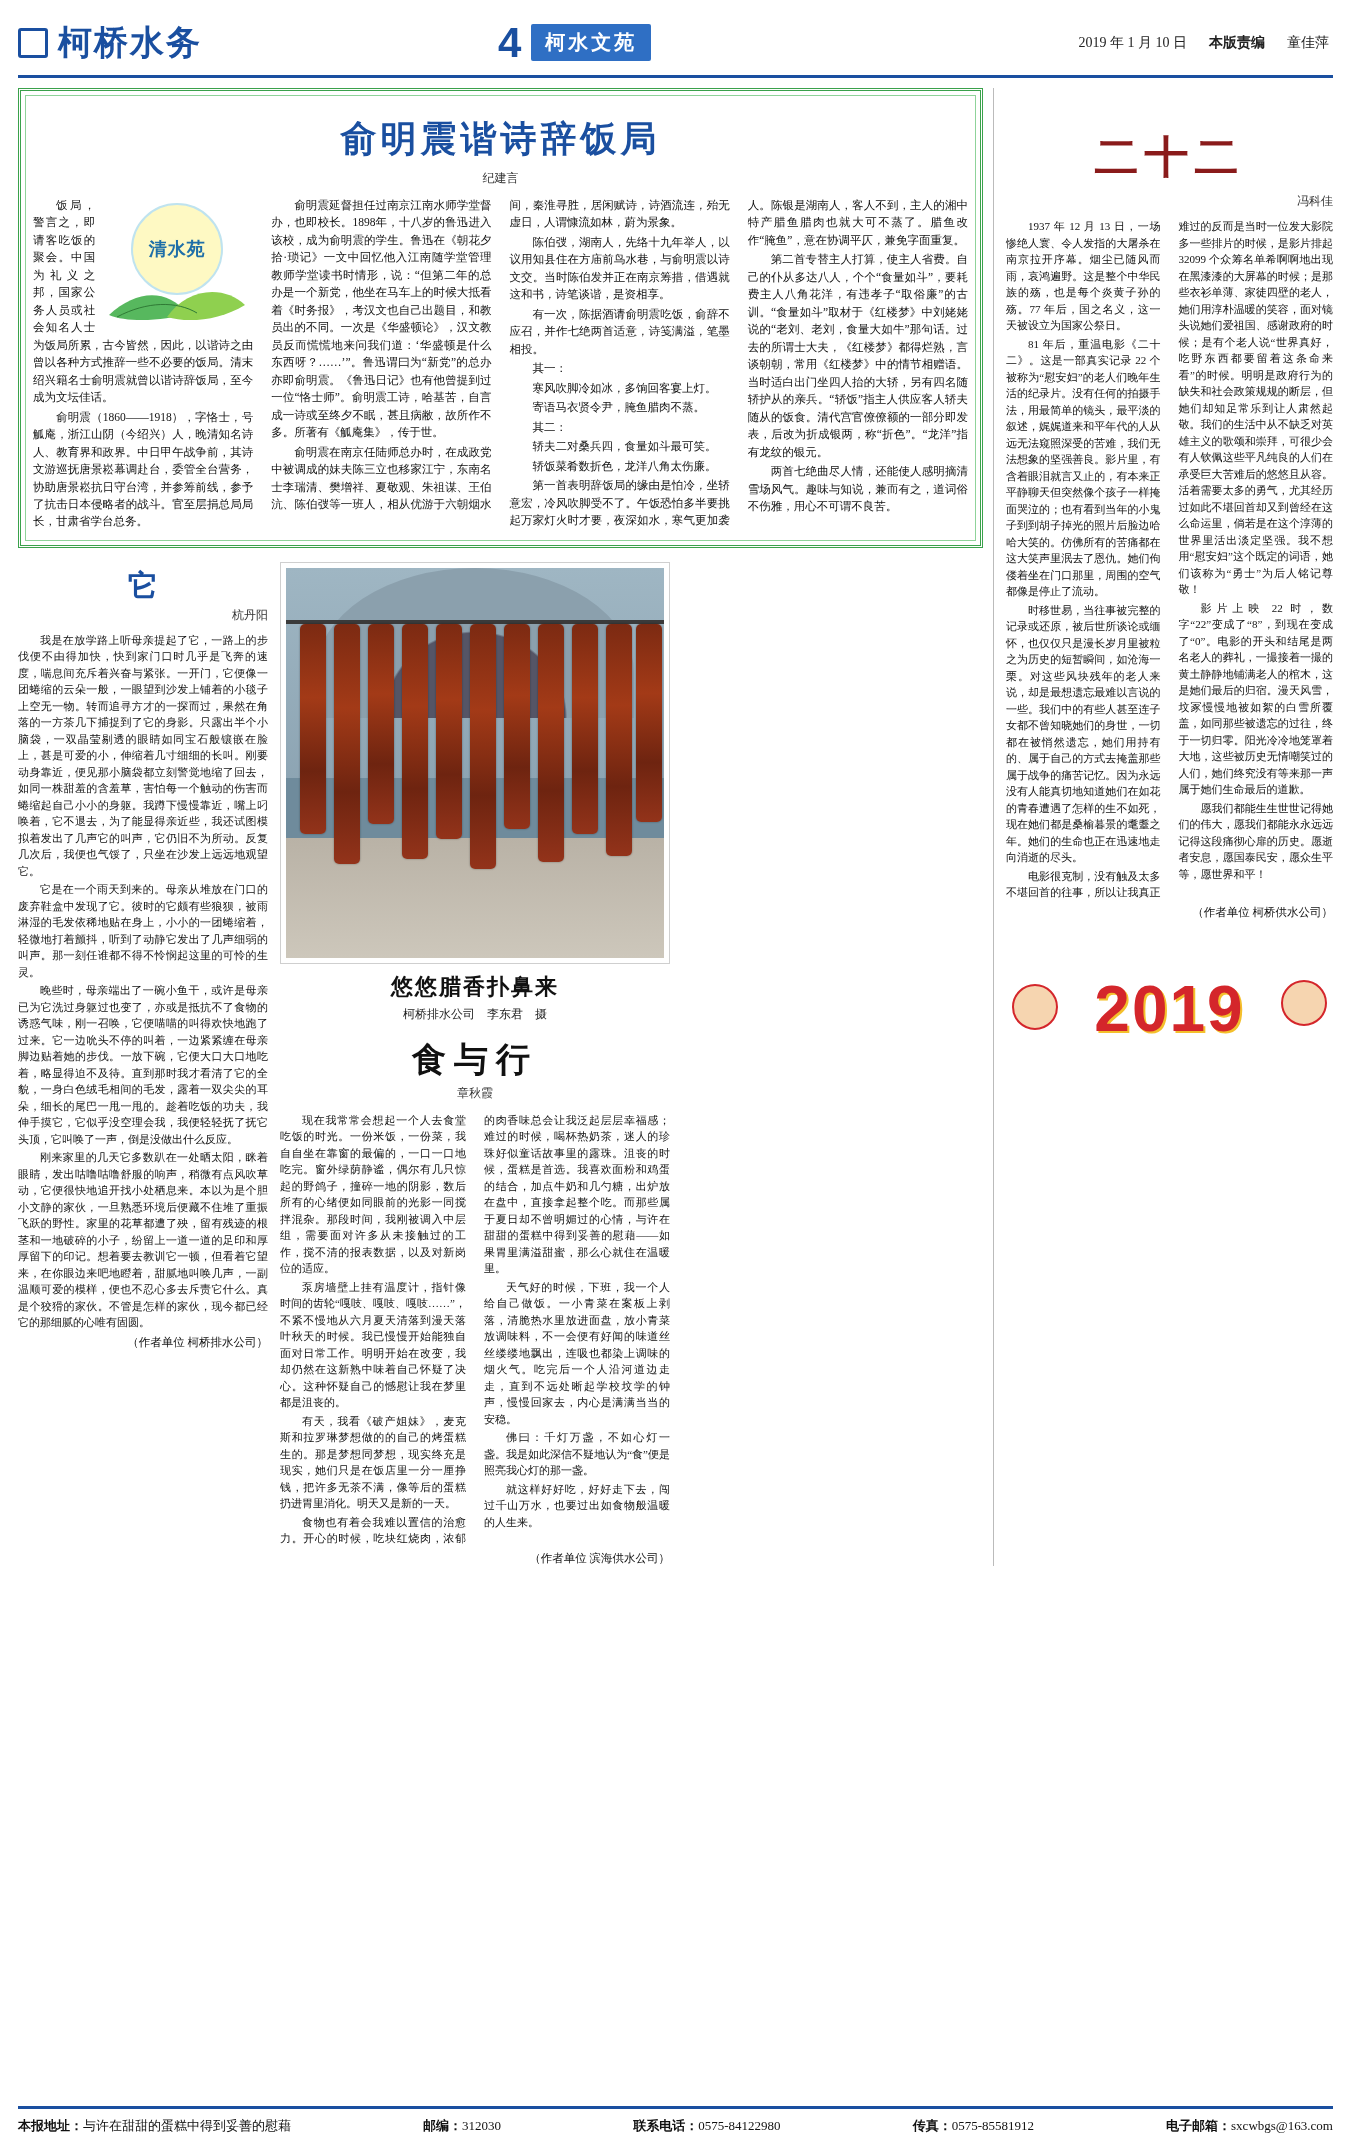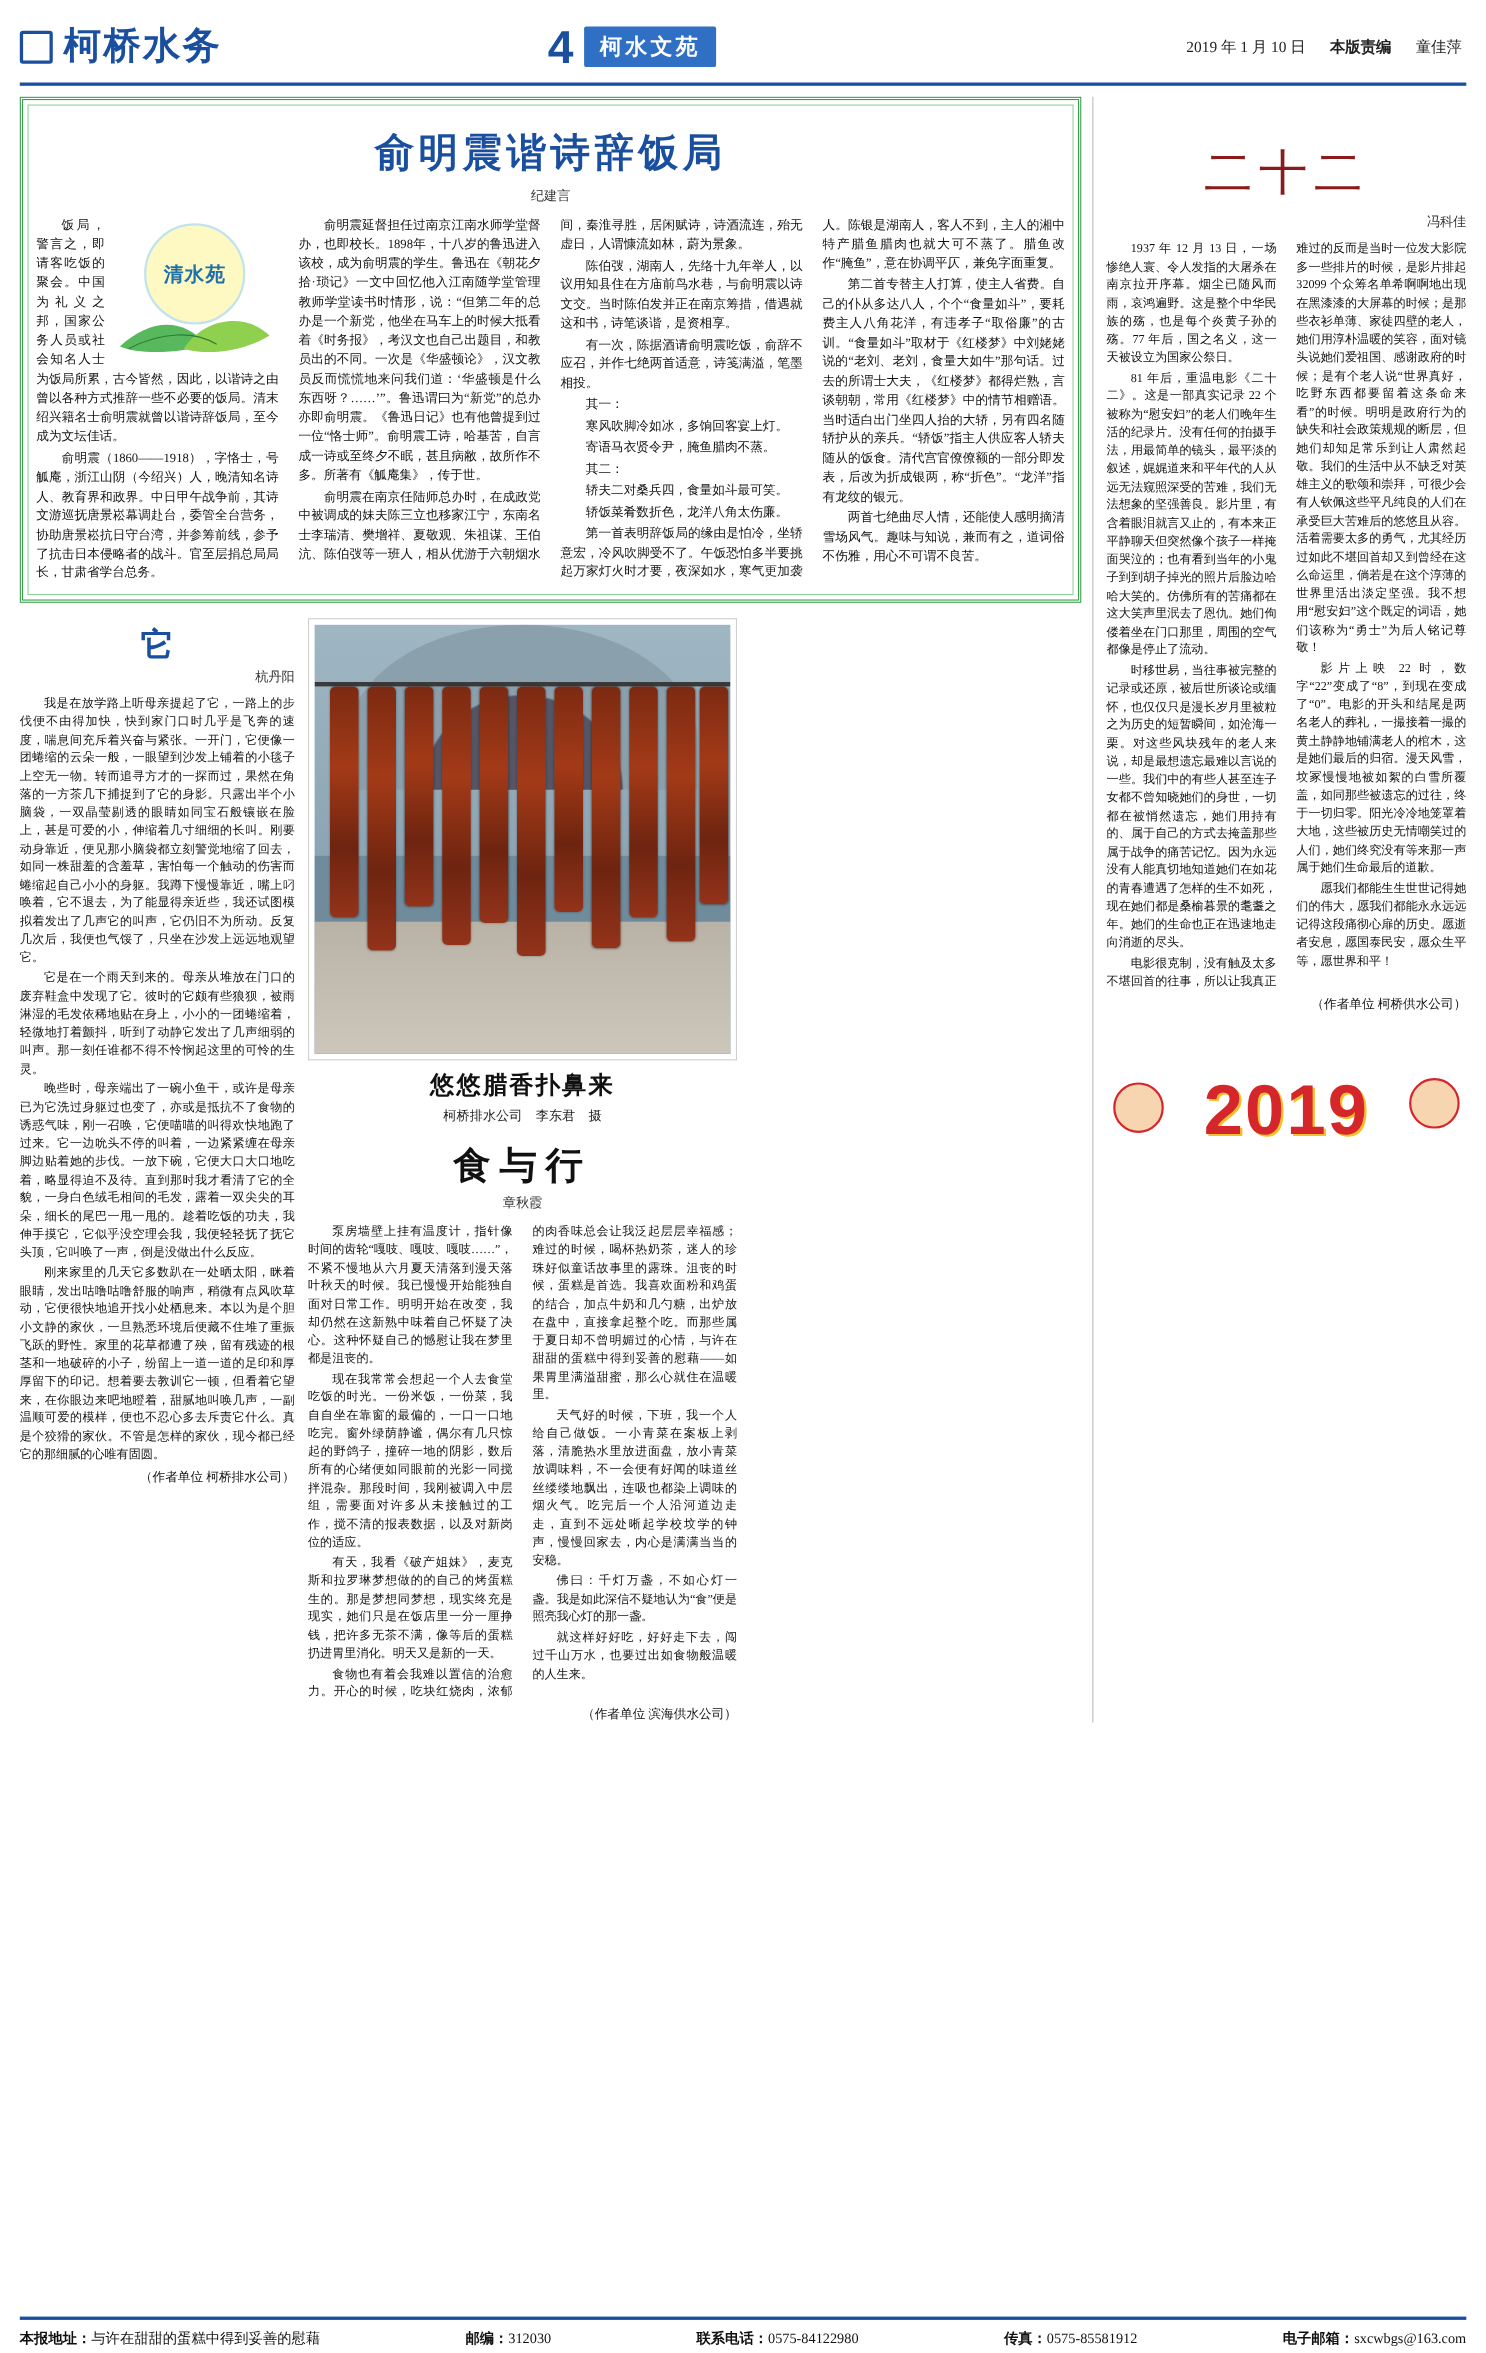--- a/index.html
+++ b/index.html
@@ -129,21 +129,21 @@
   }
   .photo-credit { text-align:center; font-size:12px; color:#222; margin-bottom:2px; }
 
   .big-title {
     text-align:center; font-size:34px; font-weight:bold; letter-spacing:8px;
     margin:14px 0 2px 0;
   }
 
   
   .rc-title {
-    font-size:44px; font-weight:normal; color:#8a1b1b; letter-spacing:6px;
+    font-size:44px; font-weight:bold; color:#8a1b1b; letter-spacing:6px;
     text-align:center; margin:40px 0 6px 0;
     font-family:"Liberation Serif", serif;
   }
   .vline { border-left:1px solid #bbb; }
 
   
   .ny {
     margin-top:14px; height:150px; position:relative;
     display:flex; align-items:center; justify-content:center;
   }
@@ -262,22 +262,22 @@
             <span>柯桥排水公司</span>
             &nbsp;&nbsp;
             <span>李东君</span>
             &nbsp;&nbsp;
             <span>摄</span>
           </div>
 
           <div class="big-title">食与行</div>
           <div class="byline">章秋霞</div>
           <div class="txt small cols-2">
+            <p>现在我常常会想起一个人去食堂吃饭的时光。一份米饭，一份菜，我自自坐在靠窗的最偏的，一口一口地吃完。窗外绿荫静谧，偶尔有几只惊起的野鸽子，撞碎一地的阴影，数后所有的心绪便如同眼前的光影一同搅拌混杂。那段时间，我刚被调入中层组，需要面对许多从未接触过的工作，搅不清的报表数据，以及对新岗位的适应。</p>
             <p>泵房墙壁上挂有温度计，指针像时间的齿轮“嘎吱、嘎吱、嘎吱……”，不紧不慢地从六月夏天清落到漫天落叶秋天的时候。我已慢慢开始能独自面对日常工作。明明开始在改变，我却仍然在这新熟中味着自己怀疑了决心。这种怀疑自己的憾慰让我在梦里都是沮丧的。</p>
-            <p>现在我常常会想起一个人去食堂吃饭的时光。一份米饭，一份菜，我自自坐在靠窗的最偏的，一口一口地吃完。窗外绿荫静谧，偶尔有几只惊起的野鸽子，撞碎一地的阴影，数后所有的心绪便如同眼前的光影一同搅拌混杂。那段时间，我刚被调入中层组，需要面对许多从未接触过的工作，搅不清的报表数据，以及对新岗位的适应。</p>
             <p>有天，我看《破产姐妹》，麦克斯和拉罗琳梦想做的的自己的烤蛋糕生的。那是梦想同梦想，现实终充是现实，她们只是在饭店里一分一厘挣钱，把许多无茶不满，像等后的蛋糕扔进胃里消化。明天又是新的一天。</p>
             <p>食物也有着会我难以置信的治愈力。开心的时候，吃块红烧肉，浓郁的肉香味总会让我泛起层层幸福感；难过的时候，喝杯热奶茶，迷人的珍珠好似童话故事里的露珠。沮丧的时候，蛋糕是首选。我喜欢面粉和鸡蛋的结合，加点牛奶和几勺糖，出炉放在盘中，直接拿起整个吃。而那些属于夏日却不曾明媚过的心情，与许在甜甜的蛋糕中得到妥善的慰藉——如果胃里满溢甜蜜，那么心就住在温暖里。</p>
             <p>天气好的时候，下班，我一个人给自己做饭。一小青菜在案板上剥落，清脆热水里放进面盘，放小青菜放调味料，不一会便有好闻的味道丝丝缕缕地飘出，连吸也都染上调味的烟火气。吃完后一个人沿河道边走走，直到不远处晰起学校坟学的钟声，慢慢回家去，内心是满满当当的安稳。</p>
             <p>佛曰：千灯万盏，不如心灯一盏。我是如此深信不疑地认为“食”便是照亮我心灯的那一盏。</p>
             <p>就这样好好吃，好好走下去，闯过千山万水，也要过出如食物般温暖的人生来。</p>
           </div>
           <div class="author-note">（作者单位  滨海供水公司）</div>
         </div>
 
         <div class="mid-right"></div>

